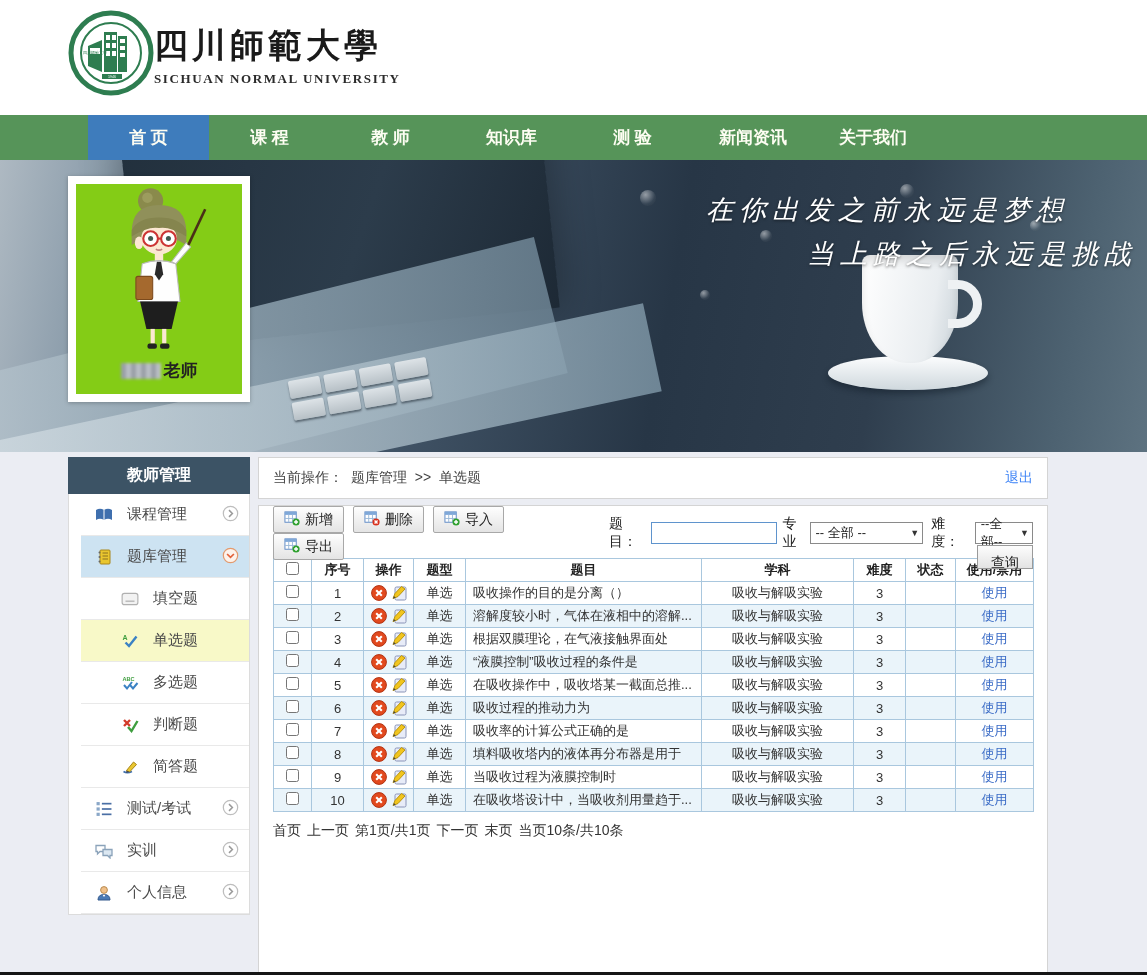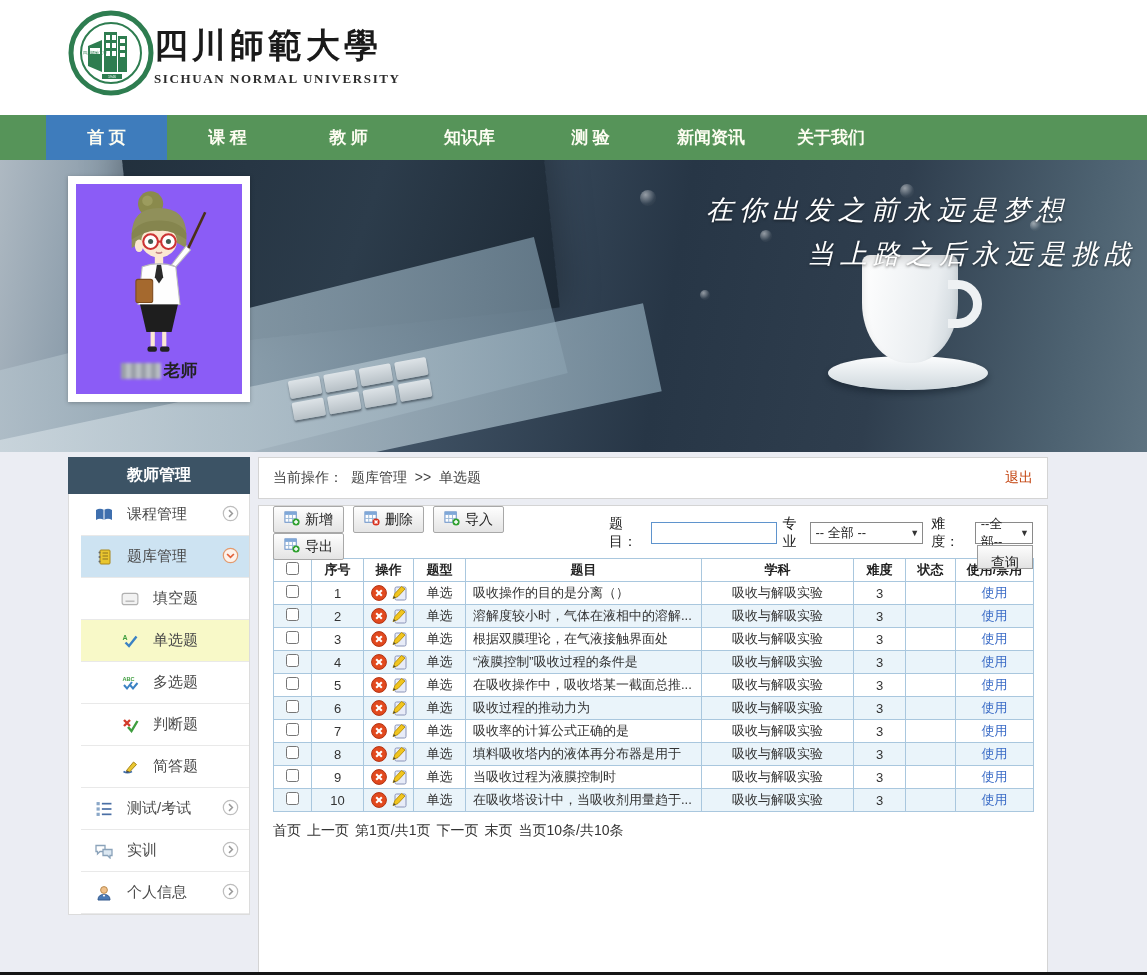--- a/index.html
+++ b/index.html
@@ -6,21 +6,21 @@
   html,body { background:#ebedf3; }
   body { font-family:"Liberation Sans", sans-serif; width:1147px; height:975px; overflow:hidden; position:relative; }
 
   
   .top-header { background:#fff; height:115px; position:relative; }
   .logo-wrap { position:absolute; left:68px; top:10px; display:flex; align-items:center; }
   .logo-text .cn { font-family:"DejaVu Serif", serif; font-size:34px; font-weight:bold; color:#1a1a1a; letter-spacing:4px; }
   .logo-text .en { font-family:"Liberation Serif", serif; font-size:13px; font-weight:bold; color:#2b2b2b; letter-spacing:1.6px; margin-top:2px; }
 
   
-  .main-nav { background:#569459; height:45px; display:flex; align-items:stretch; padding-left:46px; }
+  .main-nav { background:#569459; height:45px; display:flex; align-items:stretch; padding-left:88px; }
   .nav-item { width:121px; display:flex; align-items:center; justify-content:center; color:#fdfdf2; font-size:17px; font-weight:bold; cursor:pointer; }
   .nav-item.active { background:#3e7cbc; }
   .nav-item.wide { width:auto; padding:0 26px; }
 
   
   .banner { height:292px; position:relative; overflow:hidden;
     background:linear-gradient(100deg,#aeb9c2 0%,#8799a8 10%,#44576a 34%,#273646 58%,#2f3e4e 76%,#4d6271 92%,#5d7280 100%); }
   .banner .laptop-screen { position:absolute; left:130px; top:-40px; width:420px; height:210px; transform:rotate(-6deg);
     background:linear-gradient(115deg,#22303d 0%,#2c3c4b 55%,#1d2935 100%); box-shadow:0 0 40px rgba(0,0,0,.35); }
   .banner .desk-streak1 { position:absolute; left:-60px; top:150px; width:620px; height:140px; transform:rotate(-14deg);
@@ -34,21 +34,21 @@
   .cup-handle { position:absolute; left:948px; top:120px; width:34px; height:48px; border:9px solid #eef1f3; border-left:none; border-radius:0 24px 24px 0; }
   .cup-saucer { position:absolute; left:828px; top:196px; width:160px; height:34px; background:linear-gradient(#fcfdfe,#cfd8dd); border-radius:50%; box-shadow:0 4px 6px rgba(10,20,30,.4); }
 
   .slogan { position:absolute; right:10px; top:32px; display:flex; flex-direction:column; align-items:flex-end; color:#fff;
     font-family:"DejaVu Serif", serif; font-style:italic; font-size:27px; letter-spacing:6px; text-shadow:0 1px 3px rgba(0,0,0,.55); }
   .slogan .l1 { margin-right:68px; }
   .slogan .l2 { margin-top:8px; }
 
   
   .avatar-card { position:absolute; left:68px; top:16px; width:182px; height:226px; background:#fff; padding:8px; box-shadow:0 1px 4px rgba(0,0,0,.25); }
-  .avatar-inner { background:#8b5cf6; width:100%; height:100%; display:flex; flex-direction:column; align-items:center; justify-content:flex-end; overflow:hidden; }
+  .avatar-inner { background:#84cc16; width:100%; height:100%; display:flex; flex-direction:column; align-items:center; justify-content:space-between; overflow:hidden; }
   .avatar-name { display:flex; align-items:center; gap:3px; padding-bottom:12px; font-size:17px; font-weight:bold; color:#222; }
   .blur-block { display:inline-block; width:40px; height:16px; background:repeating-linear-gradient(90deg,#9aa0a8 0 5px,#b9bec4 5px 10px); filter:blur(1.5px); }
 
   
   .content { display:flex; gap:8px; padding:5px 0 0 68px; position:relative; }
 
   .sidebar { width:182px; }
   .side-title { background:#3c5365; color:#fff; font-size:16px; font-weight:bold; height:37px; display:flex; align-items:center; justify-content:center; }
   .side-menu { background:#fff; border:1px solid #dcdcdc; border-top:none;padding-left:12px; }
   .side-item { display:flex; align-items:center; height:42px; padding:0 10px 0 14px; border-bottom:1px solid #e9e9e9; font-size:15px; color:#4a4a4a; cursor:pointer; }
@@ -56,21 +56,21 @@
   .side-item.sel-top { background:#cde3f2; }
   .side-item.sel-sub { background:#f8f9c8; }
   .side-icon { width:22px; height:18px; margin-right:10px; display:inline-flex; align-items:center; }
   .side-icon svg { width:18px; height:16px; }
   .side-label { flex:1; }
   .side-chev svg { width:17px; height:17px; }
 
   .main-col { width:790px; }
   .crumb-bar { background:#fff; border:1px solid #d4d4d4; height:42px; display:flex; align-items:center; padding:0 14px; font-size:14px; color:#444; justify-content:space-between; }
   .crumb-left span { margin-right:4px; }
-  .logout { color:#c2410c; cursor:pointer; }
+  .logout { color:#3b82f6; cursor:pointer; }
 
   .main-box { background:#fff; border:1px solid #d4d4d4; margin-top:6px; min-height:503px; padding:12px 14px; position:relative; }
 
   .toolbar { display:flex; align-items:center; height:30px; position:relative; }
   .tb-btn { display:inline-flex; align-items:center; gap:5px; height:27px; padding:0 10px; margin-right:9px;
     background:linear-gradient(#fefefe,#e4e4e4); border:1px solid #a8a8a8; border-radius:2px; font-size:14px; color:#222; cursor:pointer; }
   .tb-btn svg { width:16px; height:16px; }
   .tb-label { font-size:14px; color:#222; }
   .lbl-title { margin-left:50px; }
   .search-input { width:126px; height:22px; border:1px solid #5f94cd; outline:none; margin-left:4px; padding:0 3px; font-size:13px; }

